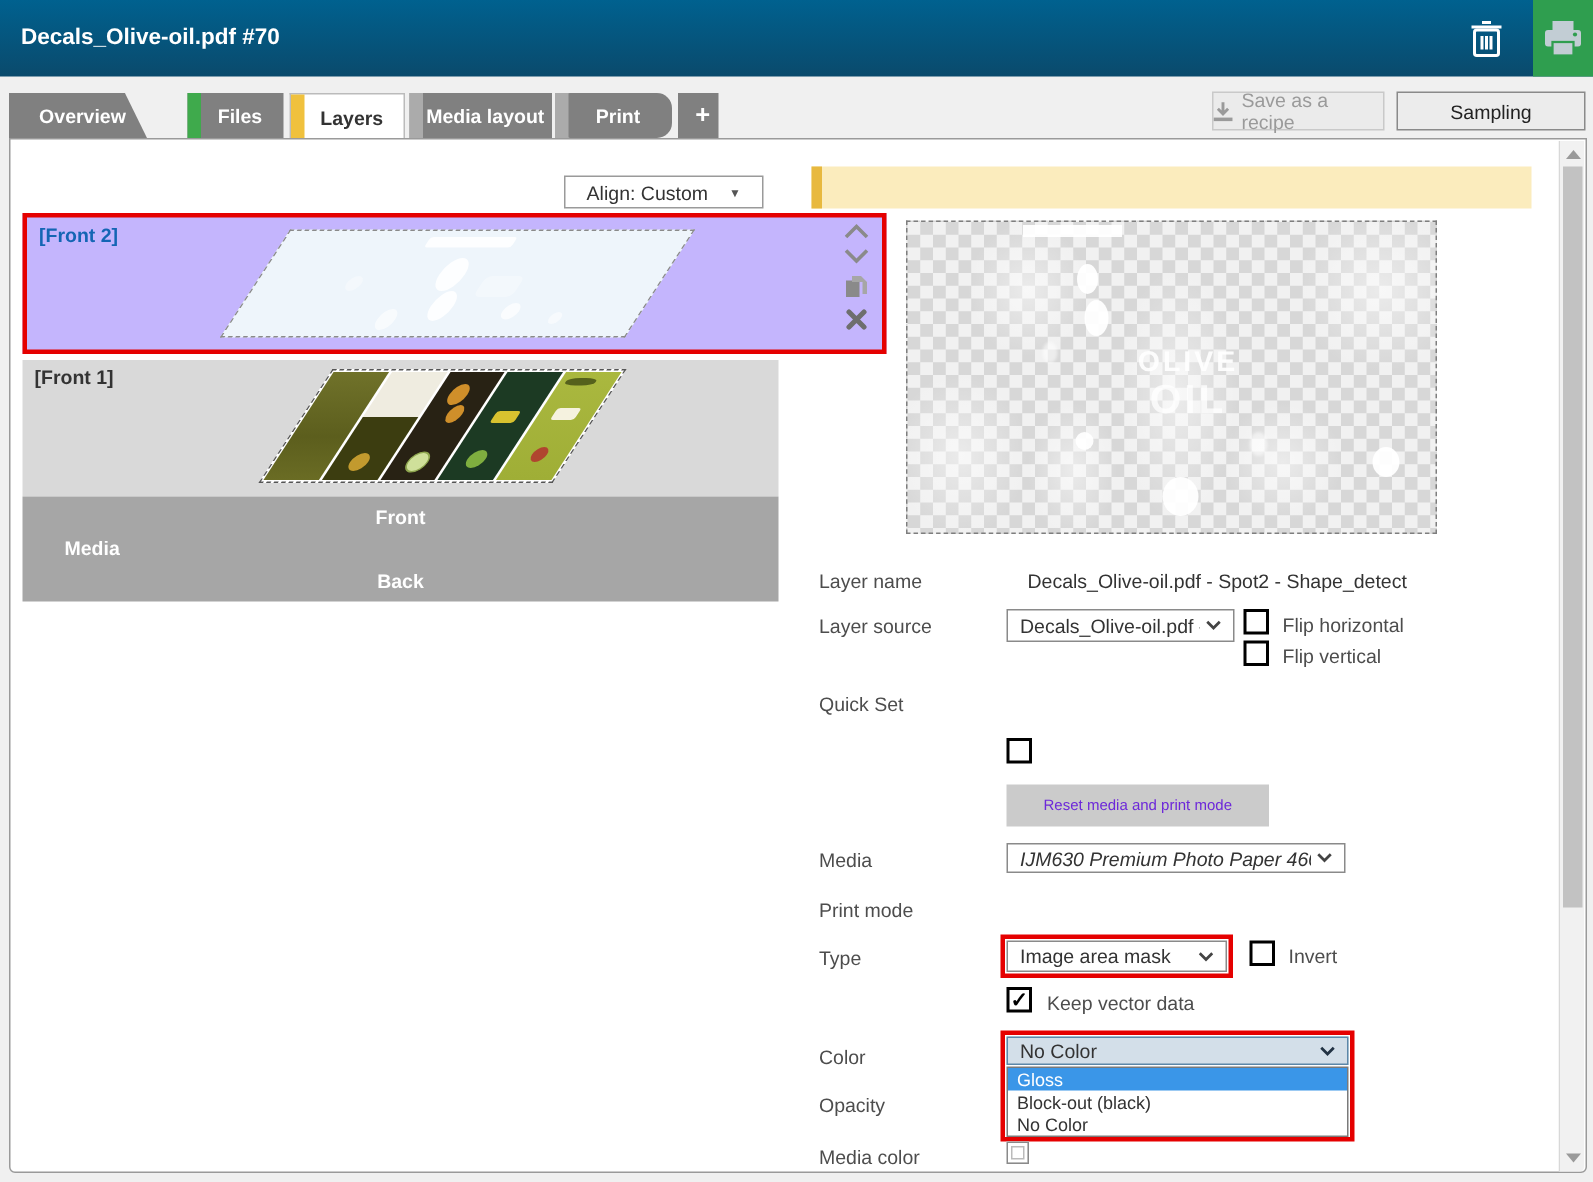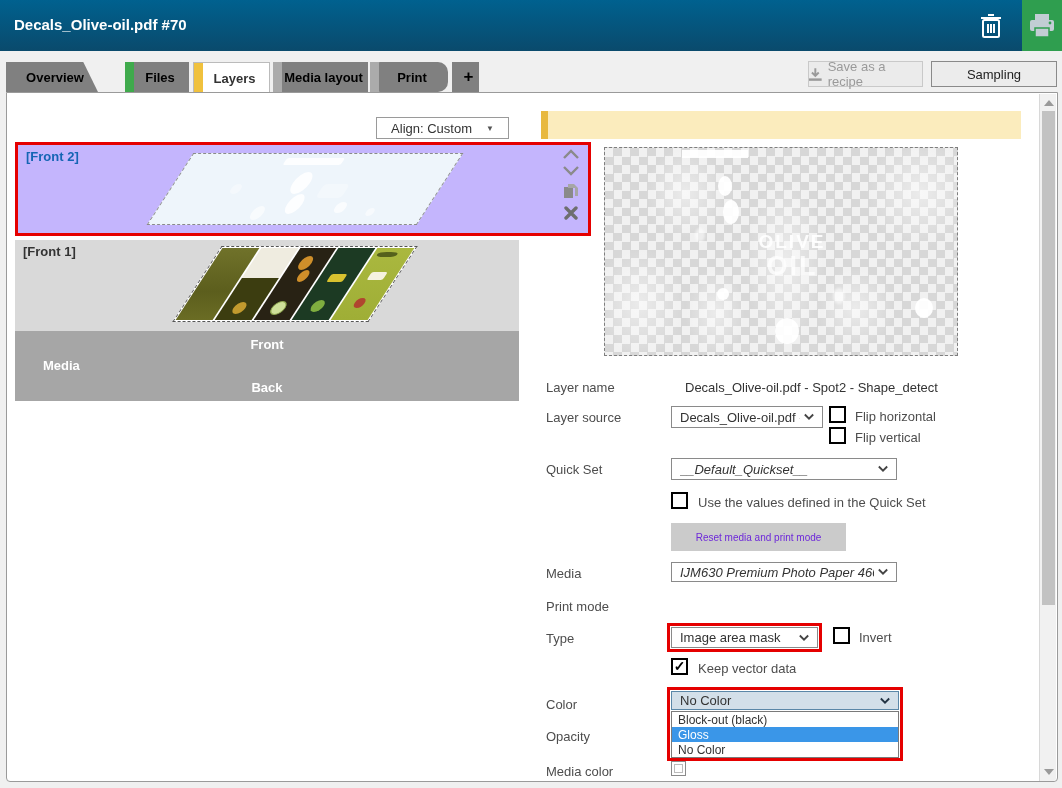--- a/index.html
+++ b/index.html
@@ -8,21 +8,21 @@
 
   
   .header { position:absolute; left:0; top:0; width:1062px; height:51px;
     background:linear-gradient(180deg,#00618f 0%,#0a4a6c 100%); }
   .title { position:absolute; left:14px; top:16px; color:#fff; font-size:15px; font-weight:bold; }
   .trash-btn { position:absolute; right:52px; top:12px; width:32px; height:28px; cursor:pointer; }
   .printer-btn { position:absolute; right:0; top:0; width:40px; height:51px; background:#2f9e4f;
     display:flex; align-items:center; justify-content:center; cursor:pointer; }
 
   
-  .tab { position:absolute; top:62px; height:30px; background:#808080; color:#000000; font-size:13px;
+  .tab { position:absolute; top:62px; height:30px; background:#808080; color:#ffffff; font-size:13px;
     font-weight:bold; display:flex; align-items:center; justify-content:center; cursor:pointer; }
   .tab .stripe { position:absolute; left:0; top:0; width:9px; height:100%; }
   .tab span.lbl { position:relative; padding-left:6px; }
   .tab-overview { left:6px; width:92px; clip-path:polygon(0 0,84% 0,100% 100%,0 100%); }
   .tab-files { left:125px; width:64px; }
   .tab-layers { left:193px; width:77px; height:31px; background:#fff; color:#333; border:1px solid #bbb; border-bottom:none; }
   .tab-media { left:273px; width:95px; }
   .tab-print { left:370px; width:78px;border-radius:10px; }
   .tab-plus { left:452px; width:27px; font-size:17px; }
 
@@ -287,29 +287,22 @@
       <svg class="chev" viewBox="0 0 12 8">
         <polyline points="1,1 6,6 11,1" fill="none" stroke="#444" stroke-width="2.2"></polyline>
         </svg>
     </div>
     <span class="cb" style="left:822px; top:313px;"></span>
     <div class="cblabel" style="left:848px; top:316px;">Flip horizontal</div>
     <span class="cb" style="left:822px; top:334px;"></span>
     <div class="cblabel" style="left:848px; top:337px;">Flip vertical</div>
 
     <div class="flabel" style="left:539px; top:369px;">Quick Set</div>
-    <div class="sel" style="left:664px; top:365px; width:226px;">
-      <span class="val it">__Default_Quickset__</span>
-      <svg class="chev" viewBox="0 0 12 8">
-        <polyline points="1,1 6,6 11,1" fill="none" stroke="#444" stroke-width="2.2"></polyline>
-        </svg>
-    </div>
 
     <span class="cb" style="left:664px; top:399px;"></span>
-    <div class="cblabel" style="left:691px; top:402px;">Use the values defined in the Quick Set</div>
 
     <button class="btn-reset" style="left:664px;">Reset media and print mode</button>
 
     <div class="flabel" style="left:539px; top:473px;">Media</div>
     <div class="sel" style="left:664px; top:469px; width:226px; height:20px;">
       <span class="val it">IJM630 Premium Photo Paper 460CMYKSS-El</span>
       <svg class="chev" viewBox="0 0 12 8">
         <polyline points="1,1 6,6 11,1" fill="none" stroke="#444" stroke-width="2.2"></polyline>
         </svg>
     </div>
@@ -332,22 +325,22 @@
 
     <div class="flabel" style="left:539px; top:604px;">Color</div>
     <div class="red-outline" style="left:660px; top:594px; width:236px; height:74px;"></div>
     <div class="sel color-select" style="left:664px; top:598px; width:228px;">
       <span class="val">No Color</span>
       <svg class="chev" viewBox="0 0 12 8">
         <polyline points="1,1 6,6 11,1" fill="none" stroke="#234" stroke-width="2.2"></polyline>
         </svg>
     </div>
     <div class="optlist" style="left:664px; top:618px; width:228px;">
+      <div class="opt hl">Gloss</div>
       <div class="opt">Block-out (black)</div>
-      <div class="opt hl">Gloss</div>
       <div class="opt">No Color</div>
     </div>
 
     <div class="flabel" style="left:539px; top:636px;">Opacity</div>
 
     <div class="flabel" style="left:539px; top:671px;">Media color</div>
     <div class="mini-cb" style="left:664px; top:668px;"></div>
 
     <div class="sbar">
       <div class="sarrow up"></div>

